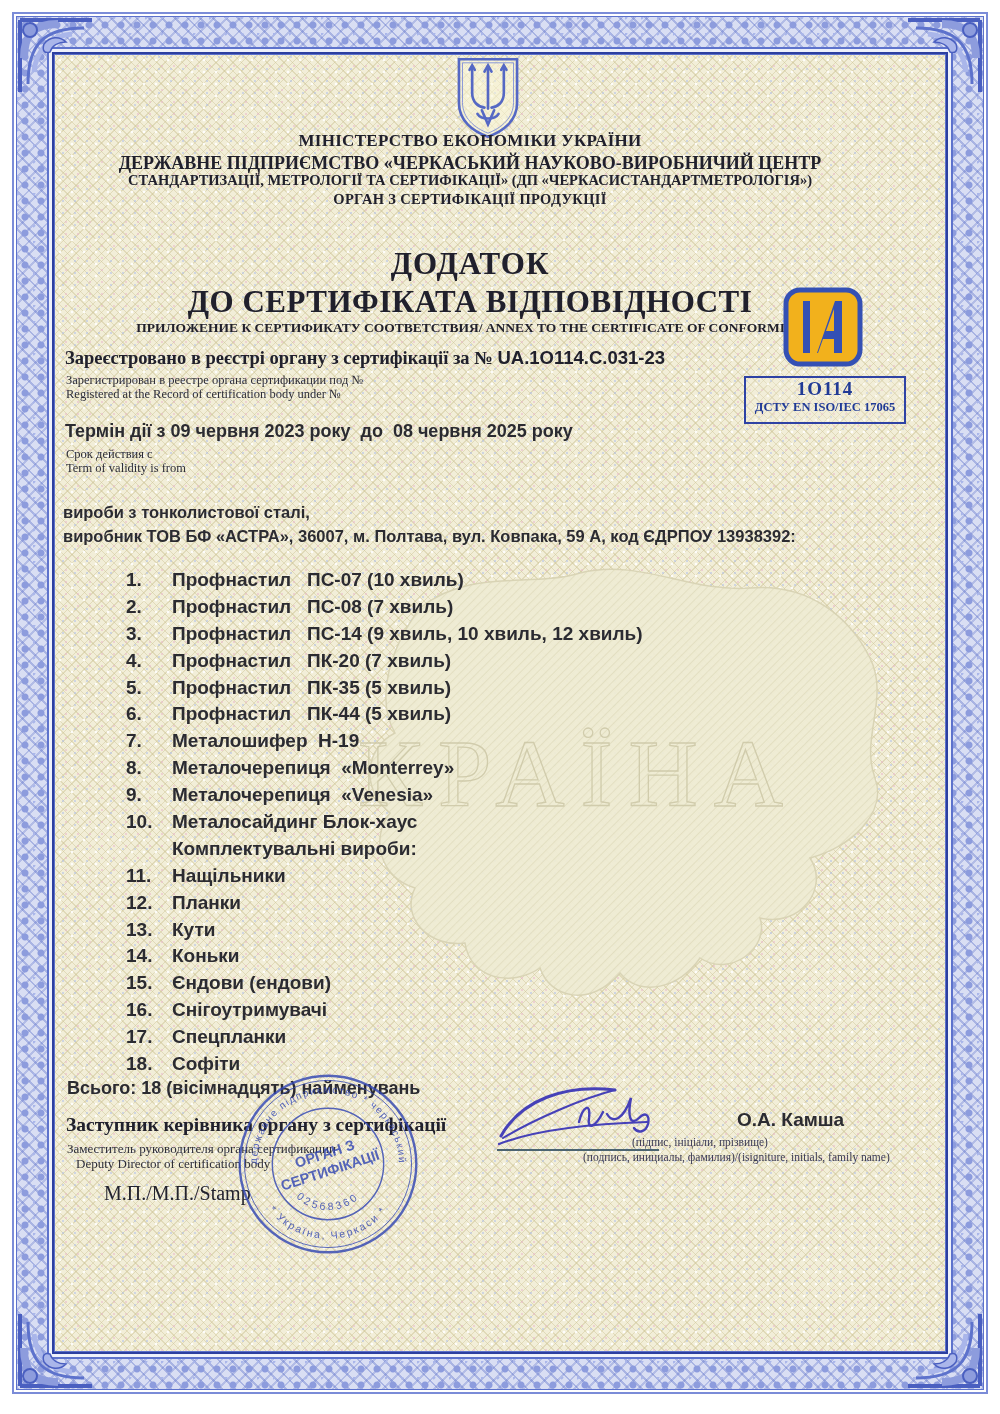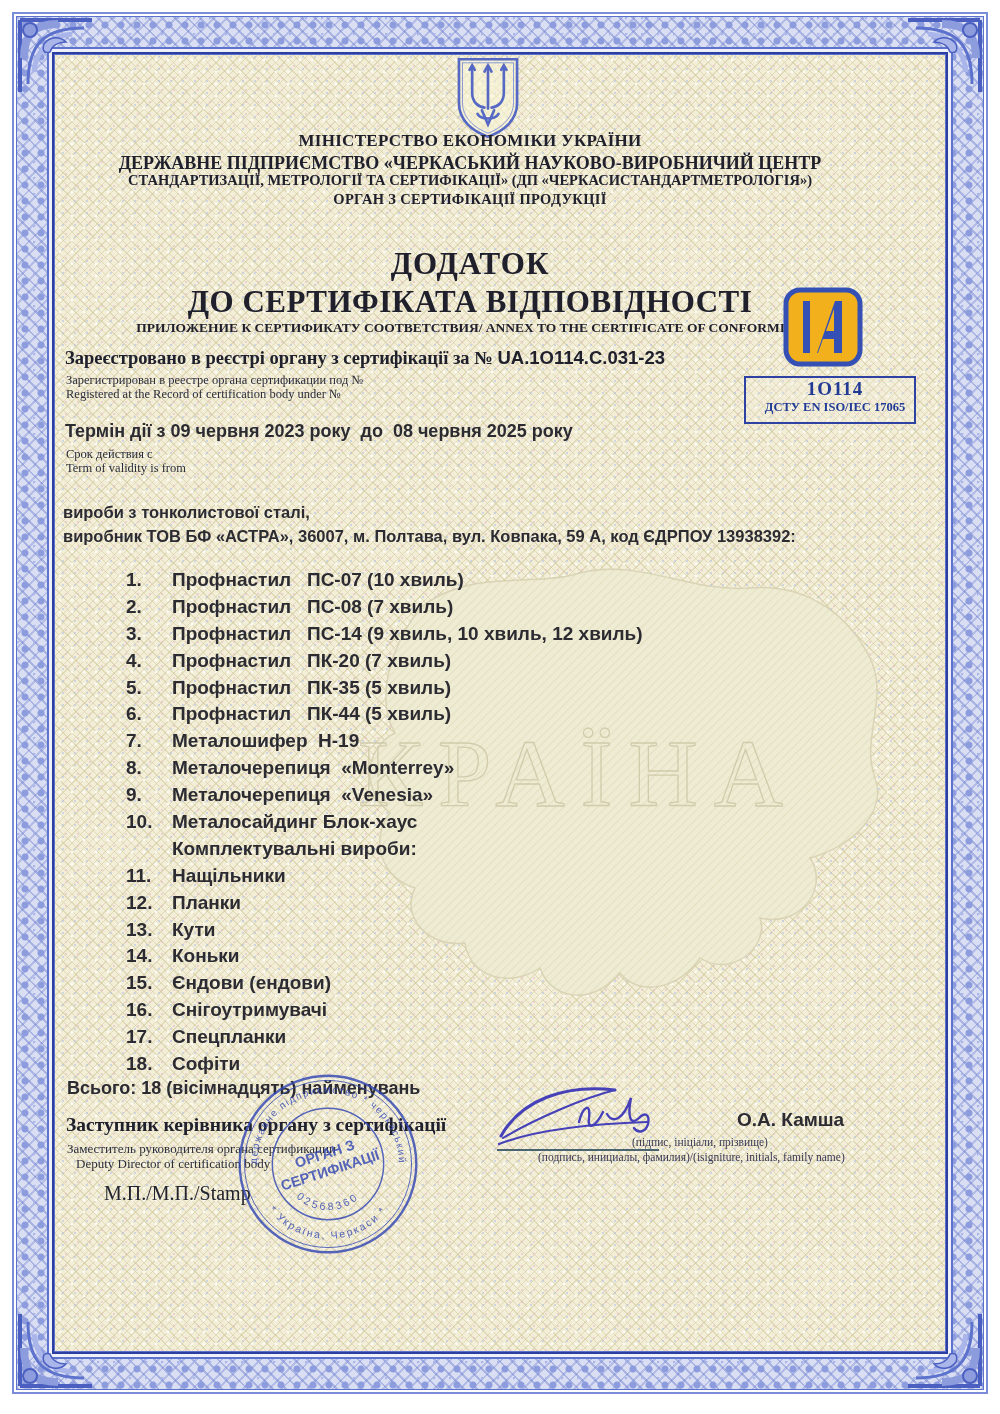--- a/index.html
+++ b/index.html
@@ -63,26 +63,26 @@
             font-weight:bold;color:#2b2b31;}
   .item-label{font-family:"Liberation Sans",sans-serif;font-weight:bold;color:#2b2b31;
             white-space:pre;}
   .total{left:67px;top:1078px;font-size:18px;}
   .sig-title{left:66px;top:1114px;font-size:19.5px;}
   .sig-ru{left:67px;top:1141px;font-size:13px;}
   .sig-en{left:76px;top:1156px;font-size:13px;}
   .mp{left:104px;top:1182px;font-size:20px;color:#23232e;}
   .sig-name{left:737px;top:1109px;font-size:19px;}
   .sig-cap1{left:632px;top:1136px;font-size:11.5px;color:#3a3a55;}
-  .sig-cap2{left:538px;top:1151px;font-size:11.5px;color:#3a3a55;}
+  .sig-cap2{left:538px;top:1151px;font-size:11.5px;color:#3a3a55;padding-left:45px;}
   .sig-line{left:497px;top:1149px;width:162px;height:2px;background:#4c6470;z-index:6;}
   
   .logo{left:783px;top:287px;width:80px;height:80px;}
   .accr-box{left:744px;top:376px;width:158px;height:44px;border:2px solid #2e42a4;
-            text-align:center;color:#203a96;background:rgba(245,241,220,.25);padding-left:10px;}
+            text-align:center;color:#203a96;background:rgba(245,241,220,.25);}
   .accr-code{font-size:19px;font-weight:bold;line-height:22px;letter-spacing:1px;}
   .accr-std{font-size:12.5px;font-weight:bold;line-height:15px;}
   .emblem{left:447px;top:54px;width:82px;height:88px;}
   .map-wm{left:330px;top:548px;width:570px;height:520px;z-index:1;}
   .stamp{left:232px;top:1068px;width:192px;height:192px;z-index:7;opacity:.82;}
   .signature{left:495px;top:1078px;width:175px;height:74px;z-index:6;}
 </style>
 </head>
 <body>
 

